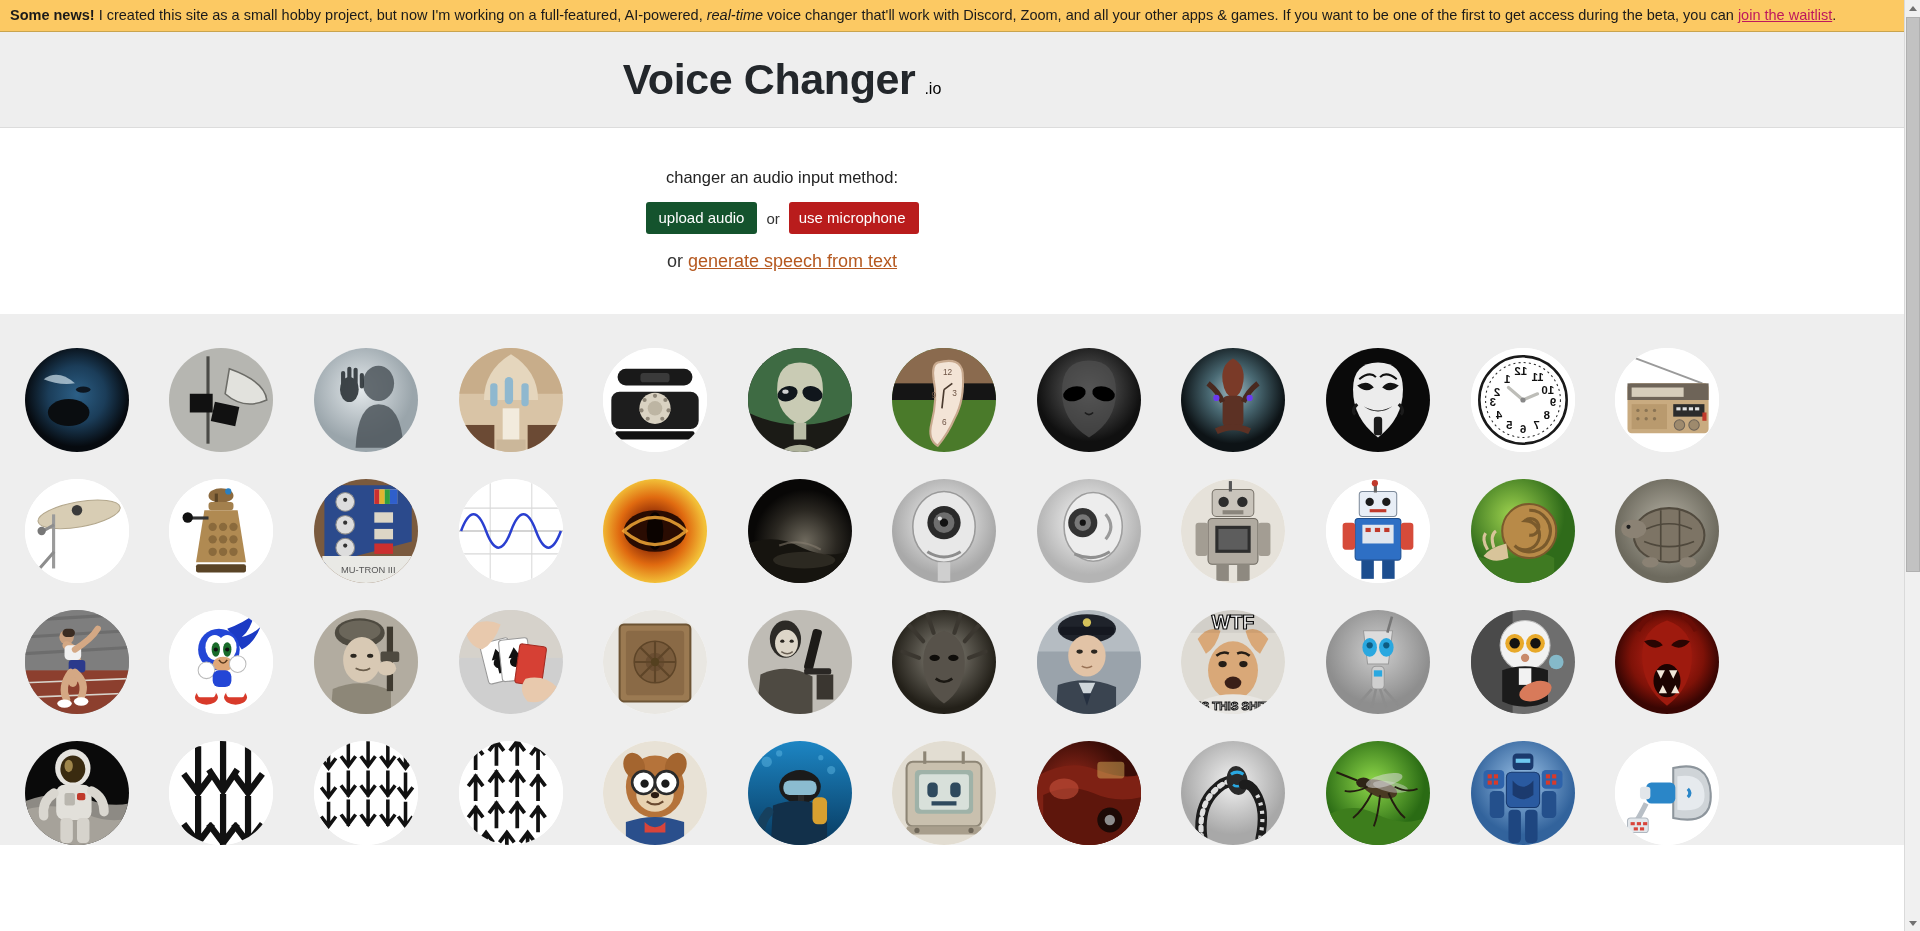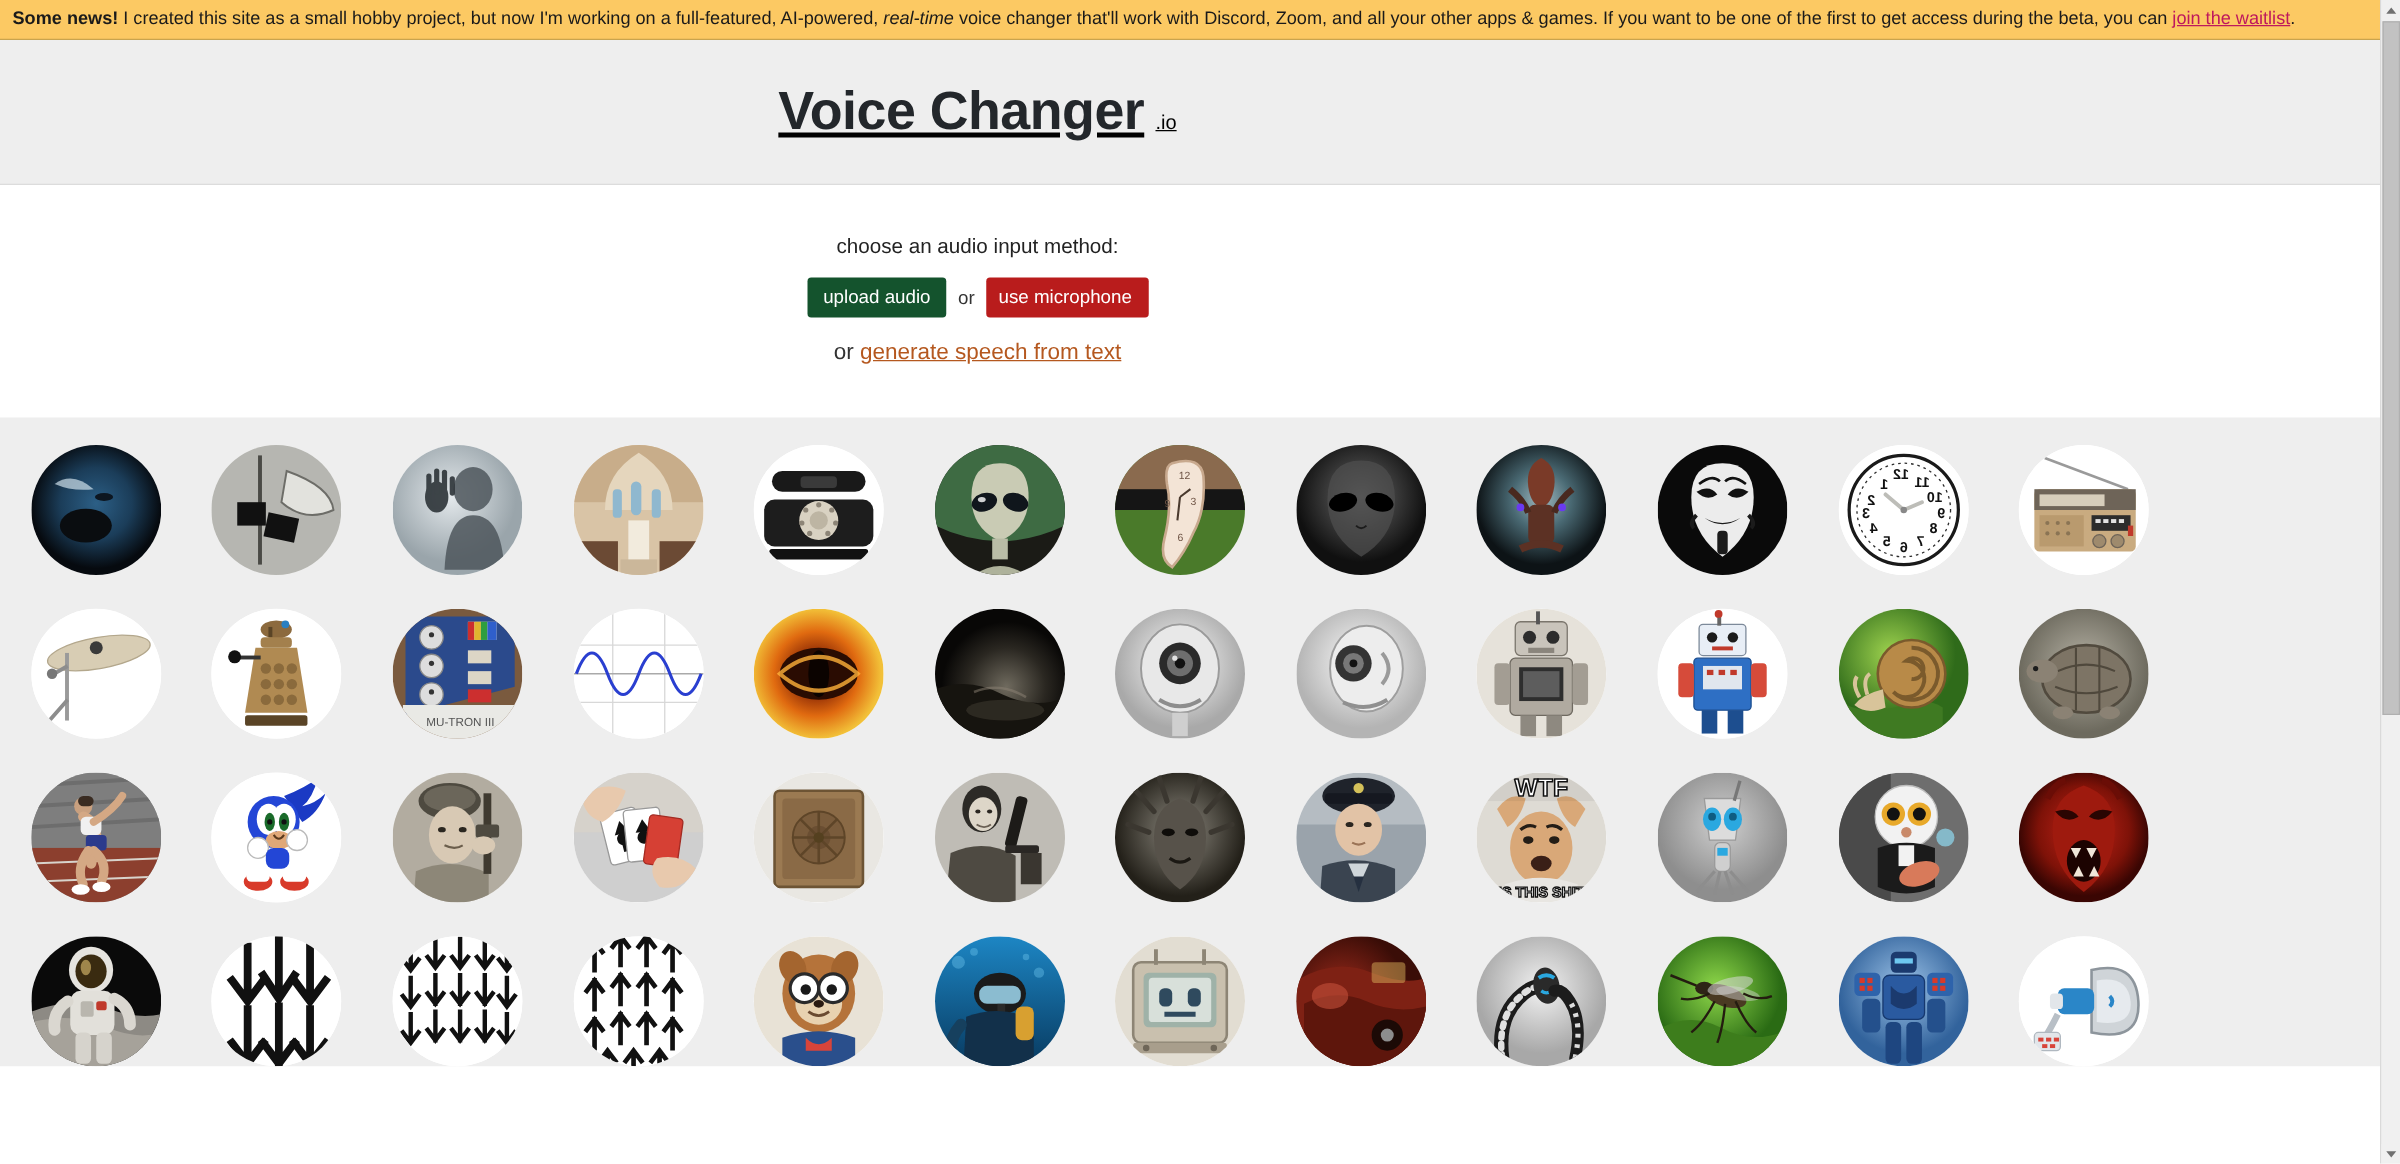--- a/index.html
+++ b/index.html
@@ -42,25 +42,24 @@
   .banner a {
     color: #be185d;
     text-decoration: underline;
   }
 
   
   .header {
     width: 100%;
     background: #eeeeee;
     border-bottom: 1px solid #dcdcdc;
-    height: 116px;
+    height: 96px;
     display: flex;
     align-items: center;
     justify-content: center;
-    text-decoration: underline;
   }
   .title-wrap {
     display: flex;
     align-items: baseline;
     transform: translateX(-170px);
   }
   .title-main {
     font-size: 43px;
     font-weight: bold;
     color: #23272b;
@@ -114,21 +113,21 @@
   }
 
   
   .grid-section {
     width: 100%;
     background: #eeeeee;
     padding: 22px 0 0 0;
   }
   .grid {
     width: 1735px;
-    margin: 0 auto;
+    margin: 12px auto;
     transform: translateX(-80px);
     display: grid;
     grid-template-columns: repeat(12, 1fr);
     row-gap: 27px;
     column-gap: 0px;
     justify-items: center;
   }
   .avatar {
     width: 104px;
     height: 104px;
@@ -182,21 +181,21 @@
 
     <div class="header">
       <div class="title-wrap">
         <span class="title-main">Voice Changer</span>
         <span class="title-suffix">.io</span>
       </div>
     </div>
 
     <div class="chooser">
       <div class="chooser-inner">
-        <div class="chooser-prompt">choose an audio input method:</div>
+        <div class="chooser-prompt">changer an audio input method:</div>
         <div class="btn-row">
           <button class="btn btn-upload">upload audio</button>
           <span class="or-text">or</span>
           <button class="btn btn-mic">use microphone</button>
         </div>
         <div class="tts-row"><span>or </span><a href="#" class="tts-link">generate speech from text</a></div>
       </div>
     </div>
 
     <div class="grid-section">

